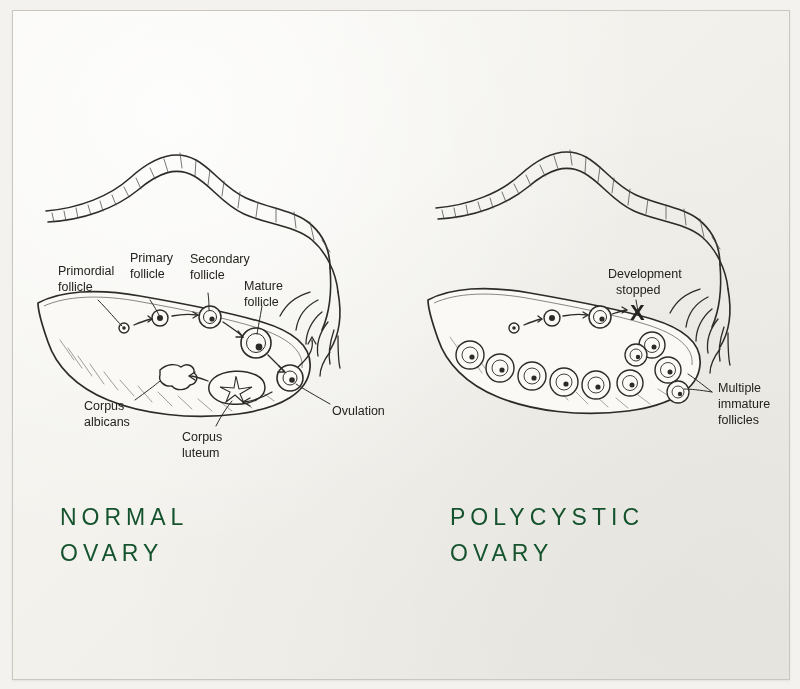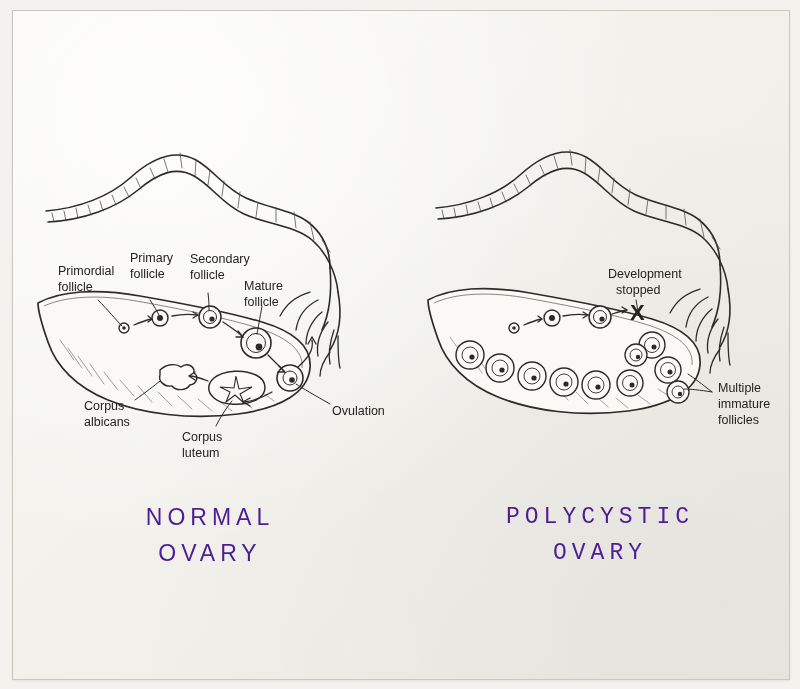--- a/index.html
+++ b/index.html
@@ -35,29 +35,29 @@
       radial-gradient(ellipse at 85% 90%, rgba(0,0,0,0.035) 0%, rgba(0,0,0,0) 60%);
     pointer-events: none;
   }
   .diagram-svg {
     position: absolute;
     left: 0;
     top: 0;
   }
   .caption {
     position: absolute;
-    text-align: center;
-    color: #4c1d95;
+    text-align: left;
+    color: #14532d;
     font-size: 23px;
     letter-spacing: 5px;
     line-height: 1.55;
     font-family: "Liberation Sans", sans-serif;
   }
   .caption-left { left: 60px; top: 500px; width: 300px; }
-  .caption-right { left: 450px; top: 500px; width: 300px; font-family: Liberation Mono, monospace; }
+  .caption-right { left: 450px; top: 500px; width: 300px; }
   .caption span { display: block; }
   text {
     font-family: "Liberation Sans", sans-serif;
     fill: #24231f;
   }
 </style>
 </head>
 <body>
 
 <div id="page">

